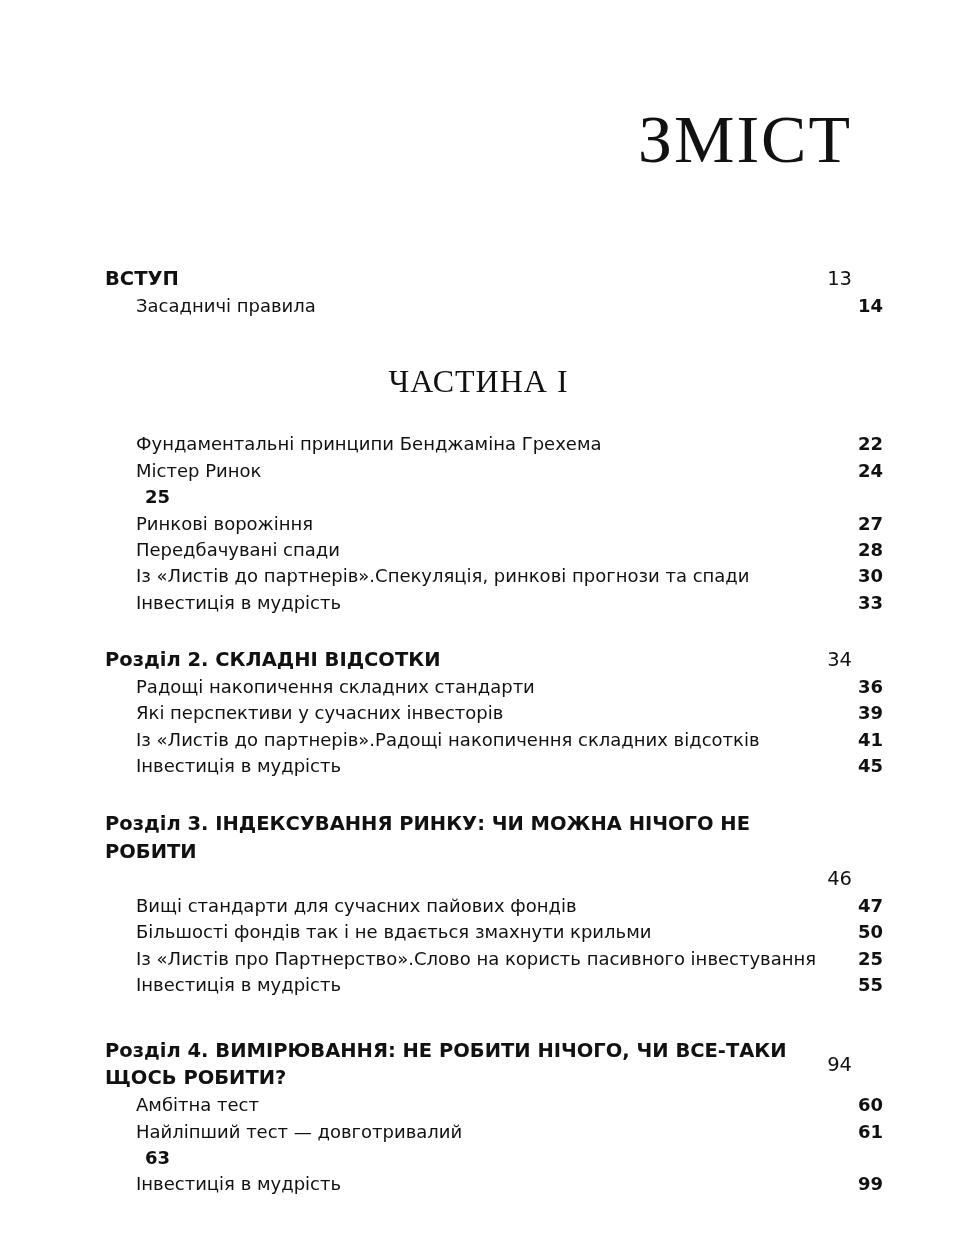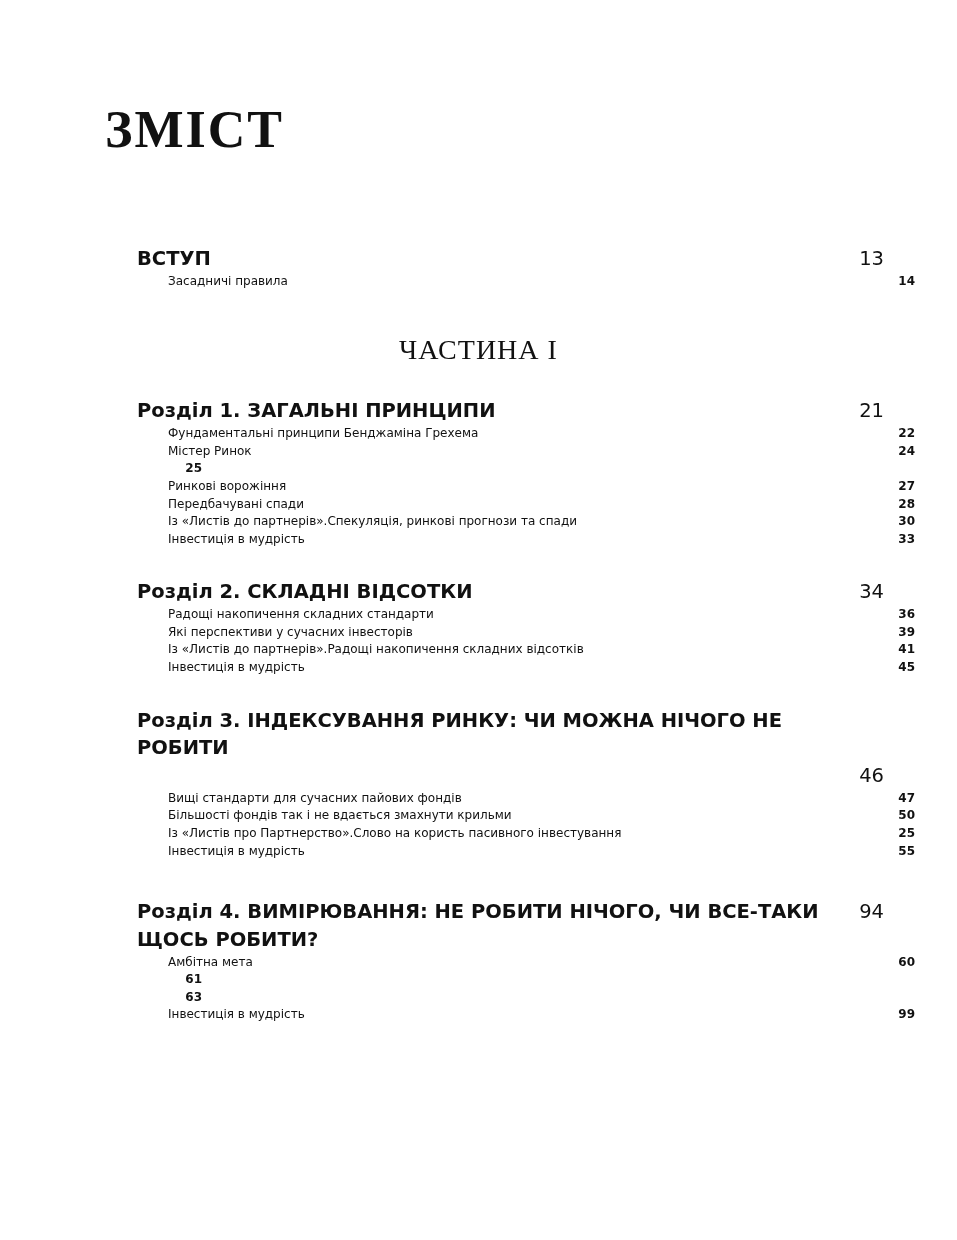--- a/index.html
+++ b/index.html
@@ -17,66 +17,65 @@
   }
   .page {
     width: 957px;
     height: 1240px;
     box-sizing: border-box;
     padding: 0 105px;
     position: relative;
   }
   .doc-title {
     font-family: "Liberation Serif", serif;
-    font-size: 52px;
+    font-size: 68px;
     letter-spacing: 2px;
-    text-align: left;
+    text-align: right;
     margin-top: 100px;
     margin-bottom: 0;
-    font-weight: 700;
+    font-weight: 400;
   }
   .part-title {
     font-family: "Liberation Serif", serif;
-    font-size: 28px;
+    font-size: 32px;
     letter-spacing: 1px;
     text-align: center;
     font-weight: 400;
     margin: 0;
     padding-top: 14px;
     padding-bottom: 14px;
   }
   .toc {
     margin-top: 86px;
   }
   .entry {
     display: flex;
-    align-items: flex-start;
+    align-items: center;
     justify-content: space-between;
     width: 100%;
-    margin-left: 32px;
   }
   .entry .label {
     flex: 0 1 auto;
     padding-right: 14px;
   }
   .entry .page-num {
     flex: 0 0 auto;
     text-align: right;
     min-width: 34px;
   }
   
   .lvl-head {
     font-size: 19.5px;
     font-weight: 700;
     line-height: 1.42;
     margin-top: 0;
   }
   .lvl-head .page-num { font-weight: 400; }
   .lvl-sub {
-    font-size: 12px;
+    font-size: 18px;
     font-weight: 400;
     line-height: 1.47;
     padding-left: 31px;
   }
   .lvl-sub .page-num { font-weight: 700; }
   .group { margin-bottom: 0; }
   .gap-sm { height: 17px; }
   .gap-md { height: 30px; }
   .gap-lg { height: 38px; }
 </style>
@@ -100,24 +99,20 @@
       </div>
     </div>
 
     <div class="gap-md"></div>
 
     <h2 class="part-title">ЧАСТИНА I</h2>
 
     <div class="gap-sm"></div>
 
     <div class="group">
-      <div class="entry lvl-head">
-        <span class="label">Розділ 1. ЗАГАЛЬНІ ПРИНЦИПИ</span>
-        <span class="page-num">21</span>
-      </div>
       <div class="entry lvl-sub">
         <span class="label">Фундаментальні принципи Бенджаміна Грехема</span>
         <span class="page-num">22</span>
       </div>
       <div class="entry lvl-sub">
         <span class="label">Містер Ринок</span>
         <span class="page-num">24</span>
       </div>
       <div class="entry lvl-sub">
         <span class="page-num">25</span>
@@ -194,24 +189,25 @@
     </div>
 
     <div class="gap-lg"></div>
 
     <div class="group">
       <div class="entry lvl-head">
         <span class="label">Розділ 4. ВИМІРЮВАННЯ: НЕ РОБИТИ НІЧОГО, ЧИ ВСЕ-ТАКИ ЩОСЬ РОБИТИ?</span>
         <span class="page-num">94</span>
       </div>
       <div class="entry lvl-sub">
-        <span class="label">Амбітна мета</span>
+        <span class="label">Амбітна тест</span>
         <span class="page-num">60</span>
       </div>
       <div class="entry lvl-sub">
+        <span class="label">Найліпший тест — довготривалий</span>
         <span class="page-num">61</span>
       </div>
       <div class="entry lvl-sub">
         <span class="page-num">63</span>
       </div>
       <div class="entry lvl-sub">
         <span class="label">Інвестиція в мудрість</span>
         <span class="page-num">99</span>
       </div>
     </div>

